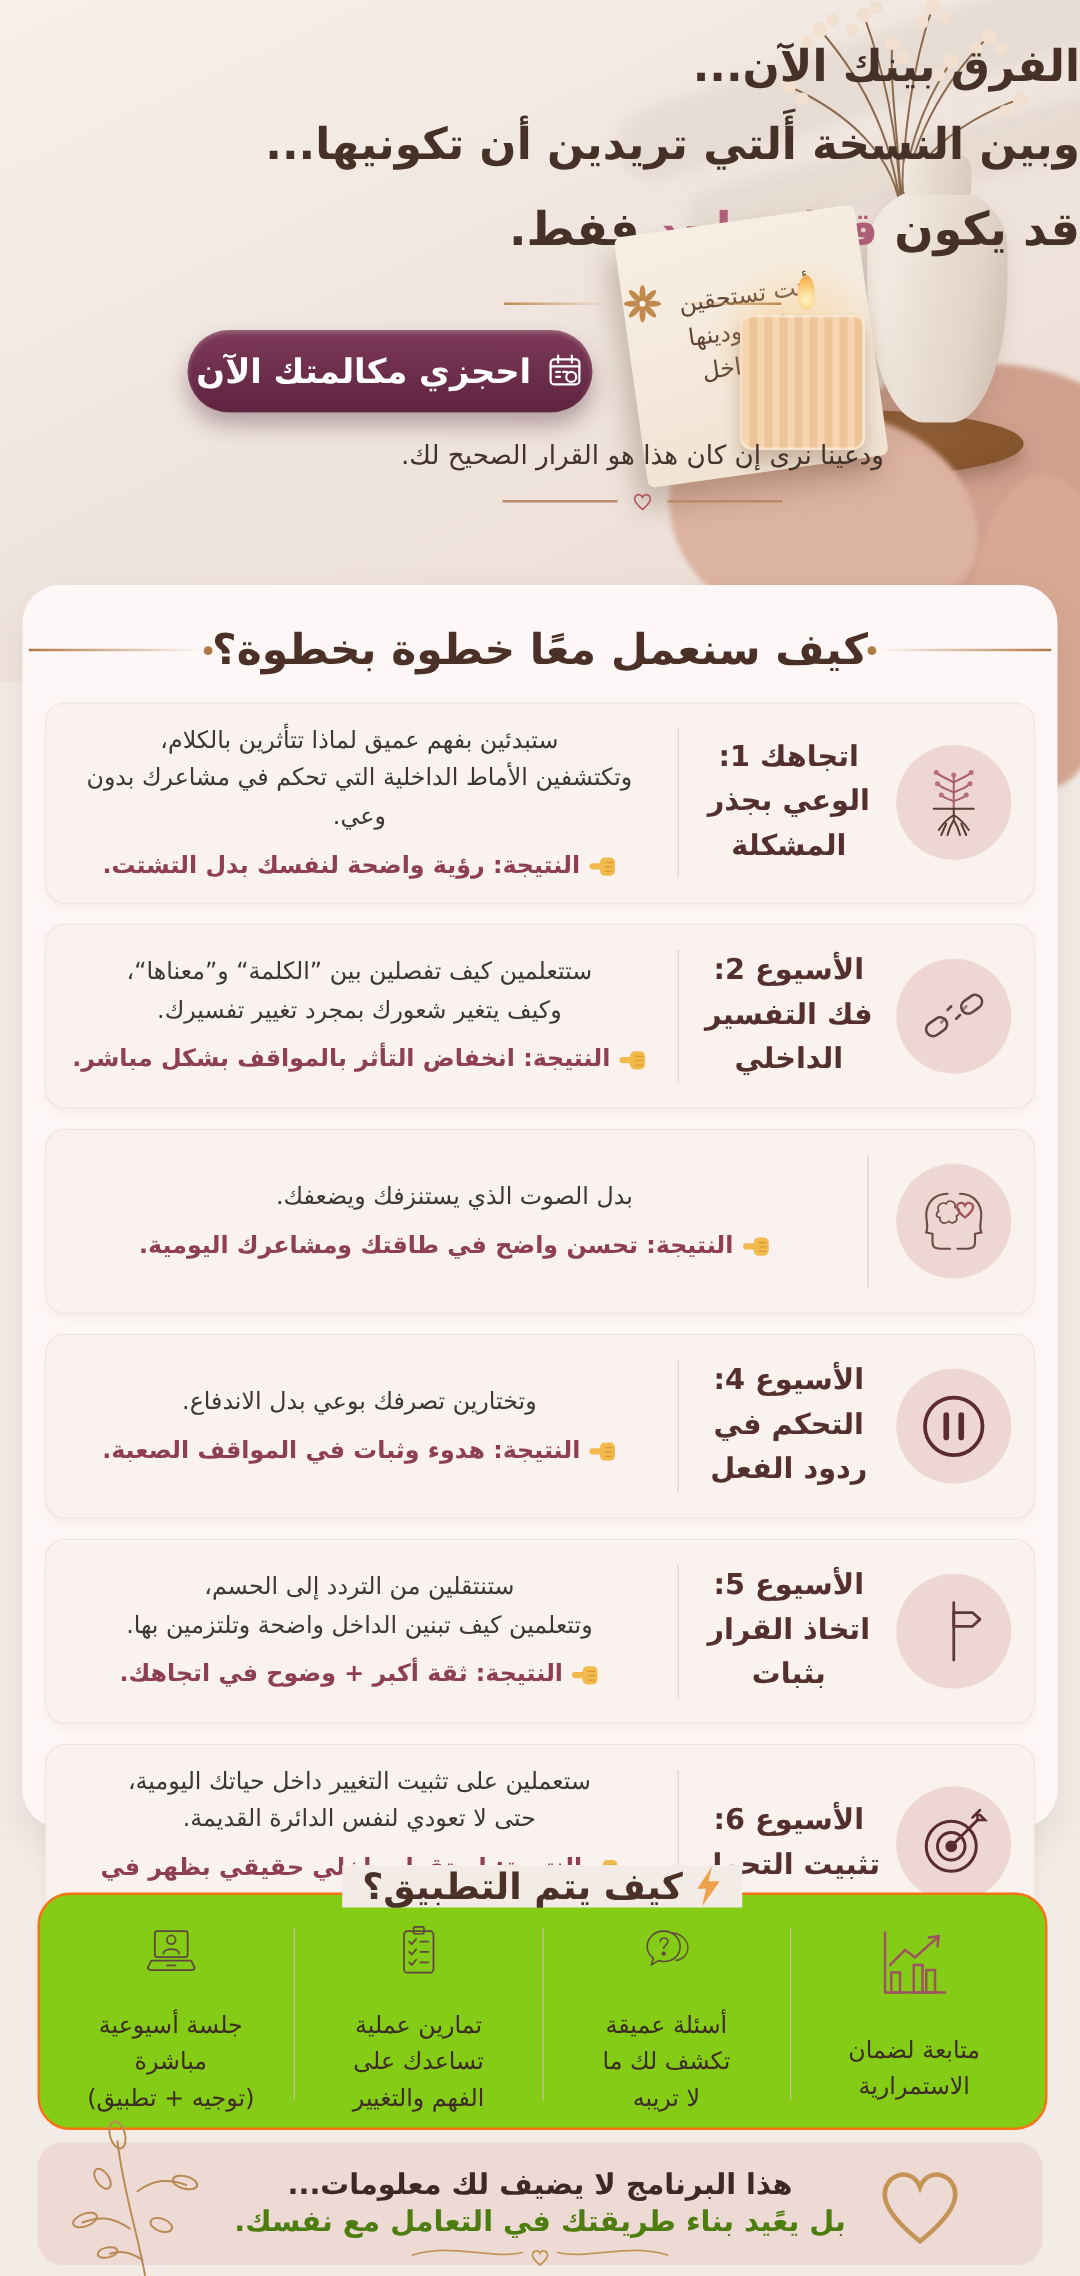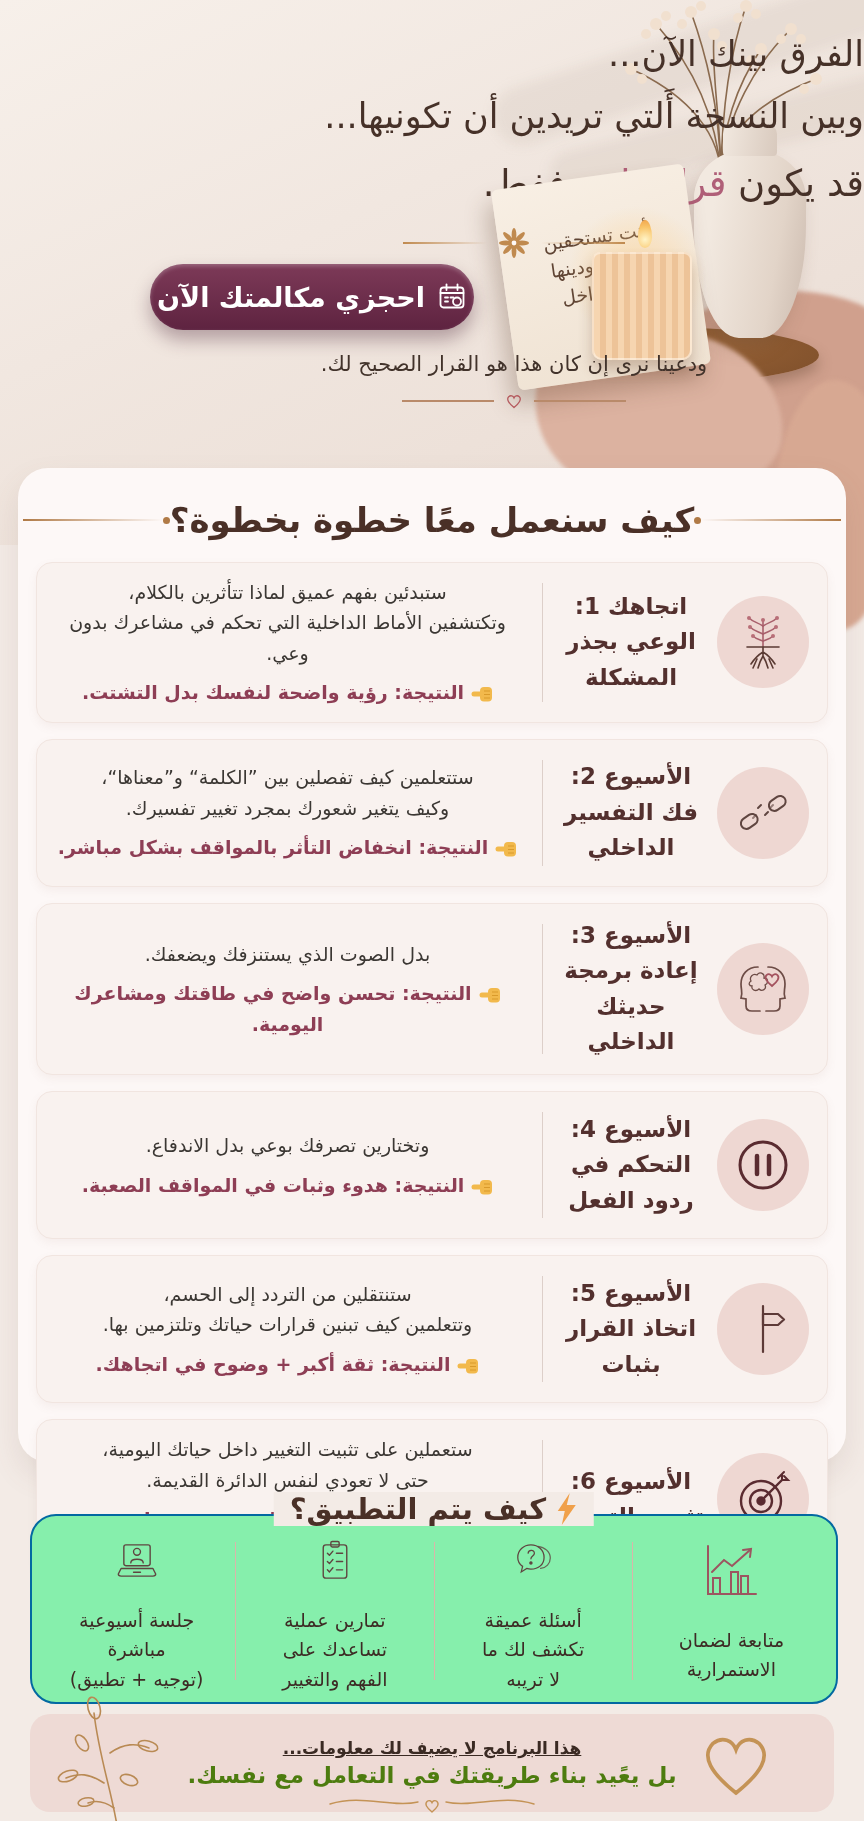--- a/index.html
+++ b/index.html
@@ -31,21 +31,21 @@
     display:flex;flex-direction:column;align-items:center;justify-content:center;gap:6px;z-index:3;}
   .notecard .nline{color:#5f4434;font-size:19px;font-weight:500;}
   .candle-glow{position:absolute;right:152px;top:200px;width:150px;height:150px;z-index:4;
     background:radial-gradient(circle,rgba(255,205,130,.55) 0%,rgba(255,205,130,0) 65%);}
   .candle{position:absolute;right:172px;top:252px;width:96px;height:104px;z-index:4;
     background:repeating-linear-gradient(90deg,#f6d5b0 0 6px,#edc398 6px 12px);
     border:2px solid rgba(255,248,238,.55);border-radius:8px 8px 10px 10px;box-shadow:0 10px 14px rgba(120,80,50,.3);}
   .flame{position:absolute;right:212px;top:220px;width:14px;height:28px;z-index:5;
     background:radial-gradient(circle at 50% 70%,#fff4c8 0%,#f9c468 60%,#f0a24a 100%);
     border-radius:50% 50% 50% 50%/62% 62% 38% 38%;}
-  .hl{position:absolute;width:700px;color:#463128;font-weight:400;}
+  .hl{position:absolute;width:700px;color:#463128;font-weight:700;}
   .hl1{top:34px;font-size:35px;}
   .hl2{top:96px;font-size:35px;}
   .hl3{top:162px;font-size:37px;}
   .accent{color:#b05f78;}
   .ornament{position:absolute;top:228px;width:700px;display:flex;align-items:center;justify-content:center;gap:12px;z-index:6;}
   .orn-line{width:84px;height:2px;background:linear-gradient(90deg,rgba(192,138,79,0),#c08a4f);}
   .orn-line.l{background:linear-gradient(90deg,#c08a4f,rgba(192,138,79,0));}
   .cta{position:absolute;top:264px;right:390px;width:324px;height:66px;z-index:7;
     display:flex;align-items:center;justify-content:center;gap:12px;
     background:linear-gradient(180deg,#7d3a58,#5e2340);border:none;border-radius:36px;cursor:pointer;
@@ -68,33 +68,33 @@
   .c-icon{width:112px;display:flex;align-items:center;justify-content:center;}
   .circle{width:92px;height:92px;border-radius:50%;background:#eed7d2;display:flex;align-items:center;justify-content:center;}
   .c-title{width:152px;text-align:center;color:#53302e;font-weight:700;font-size:23px;line-height:1.55;}
   .c-title span{display:block;}
   .c-sep{width:1px;align-self:stretch;margin:6px 12px;background:#ddcfc9;}
   .c-desc{flex:1;text-align:center;color:#3b3733;font-size:19px;line-height:1.6;}
   .c-result{margin-top:9px;color:#8e3e55;font-weight:700;font-size:19px;}
   .pointer-icon{display:inline-block;vertical-align:-3px;margin-left:7px;}
   
   .app{position:absolute;top:1514px;left:30px;width:804px;height:186px;z-index:8;
-    border:2px solid #0369a1;border-radius:26px;background:#86efac;}
+    border:2px solid #f97316;border-radius:26px;background:#84cc16;}
   .app-legend{position:absolute;top:-24px;left:50%;transform:translateX(-50%);background:#f3ebe6;
     padding:0 16px;display:flex;align-items:center;gap:10px;white-space:nowrap;
     color:#4a3027;font-size:29px;font-weight:700;}
   .app-row{display:flex;flex-direction:row;align-items:stretch;height:100%;padding:22px 6px 8px;box-sizing:border-box;}
   .app-col{flex:1;display:flex;flex-direction:column;align-items:center;gap:10px;}
   .app-label{text-align:center;color:#3d2b25;font-size:19px;font-weight:400;line-height:1.55;margin-top:12px;}
   .app-label span{display:block;}
   .app-sep{width:1px;background:#d9b6aa;margin:4px 0 14px;}
   
   .footer{position:absolute;top:1714px;left:30px;width:804px;height:98px;background:#eedad5;border-radius:20px;z-index:8;
     display:flex;flex-direction:column;align-items:center;justify-content:center;gap:4px;}
-  .f1{color:#3a2a23;font-size:17px;font-weight:700;text-decoration:underline;}
+  .f1{color:#3a2a23;font-size:23px;font-weight:700;}
   .f2{color:#4d7c0f;font-size:23px;font-weight:700;}
   .f-heart{position:absolute;right:58px;top:12px;}
   .f-branch{position:absolute;left:14px;top:-26px;}
   .f-flourish{position:absolute;bottom:-4px;left:50%;transform:translateX(-50%);}
   svg{display:block;}
 </style>
 </head>
 <body>
 
 <div class="hero">
@@ -318,25 +318,20 @@
         <svg width="60" height="60" viewBox="0 0 60 60">
           <g fill="none" stroke="#6d4c46" stroke-width="1.7" stroke-linecap="round">
             <path d="M25 8 C14 8 8 16 8 25 C8 31 10 34 8 39 L13 40 L13 47 C13 50 15 52 19 52 L27 52"></path>
             <path d="M35 8 C46 8 52 16 52 25 C52 31 50 34 52 39 L47 40 L47 47 C47 50 45 52 41 52 L33 52"></path>
             <path d="M18 22 C16 18 20 14 24 16 C26 12 32 14 31 19 C35 19 36 24 32 26 C34 30 29 33 26 30 C23 33 18 31 19 27 C16 27 15 24 18 22 Z" stroke-width="1.3"></path>
           </g>
           <path d="M39 27 C33.5 22.5 31 18.8 33.5 16.2 C35.6 14.3 38.1 15.4 39 17.4 C39.9 15.4 42.4 14.3 44.5 16.2 C47 18.8 44.5 22.5 39 27 Z" fill="none" stroke="#a4525e" stroke-width="1.8"></path>
         </svg>
       </div>
         </div>
-      <div class="c-title">
-        <span>الأسيوع 3:</span>
-        <span>إعادة برمجة</span>
-        <span>حديثك الداخلي</span>
-      </div>
       <div class="c-sep"></div>
       <div class="c-desc">
         <div>بدل الصوت الذي يستنزفك ويضعفك.</div>
         <div class="c-result">
           <span class="pointer-icon"><svg width="22" height="16" viewBox="0 0 22 16">
                 <g fill="#f2b94c">
                   <rect x="0.5" y="5.5" width="13" height="5" rx="2.5"></rect>
                   <rect x="9" y="1" width="12" height="14.5" rx="4"></rect>
                 </g>
                 <g stroke="#d99a2b" stroke-width="1" fill="none">
@@ -396,21 +391,21 @@
       </div>
         </div>
       <div class="c-title">
         <span>الأسيوع 5:</span>
         <span>اتخاذ القرار</span>
         <span>بثبات</span>
       </div>
       <div class="c-sep"></div>
       <div class="c-desc">
         <div>ستنتقلين من التردد إلى الحسم،</div>
-        <div>وتتعلمين كيف تبنين قرارات حياتك وتلتزمين بها.</div>
+        <div>وتتعلمين كيف تبنين الداخل واضحة وتلتزمين بها.</div>
         <div class="c-result">
           <span class="pointer-icon"><svg width="22" height="16" viewBox="0 0 22 16">
                 <g fill="#f2b94c">
                   <rect x="0.5" y="5.5" width="13" height="5" rx="2.5"></rect>
                   <rect x="9" y="1" width="12" height="14.5" rx="4"></rect>
                 </g>
                 <g stroke="#d99a2b" stroke-width="1" fill="none">
                   <line x1="13" y1="5" x2="19" y2="5"></line>
                   <line x1="13" y1="8.5" x2="19" y2="8.5"></line>
                   <line x1="13" y1="12" x2="19" y2="12"></line>

